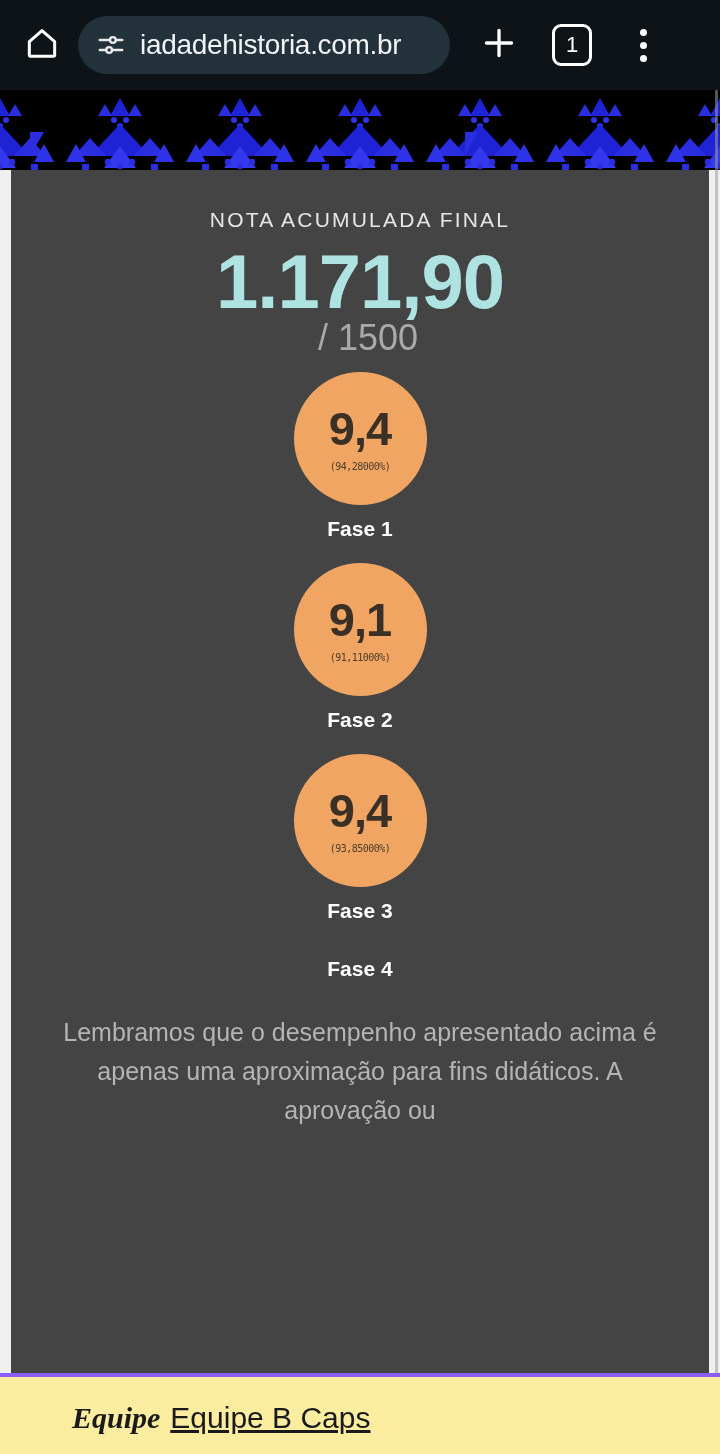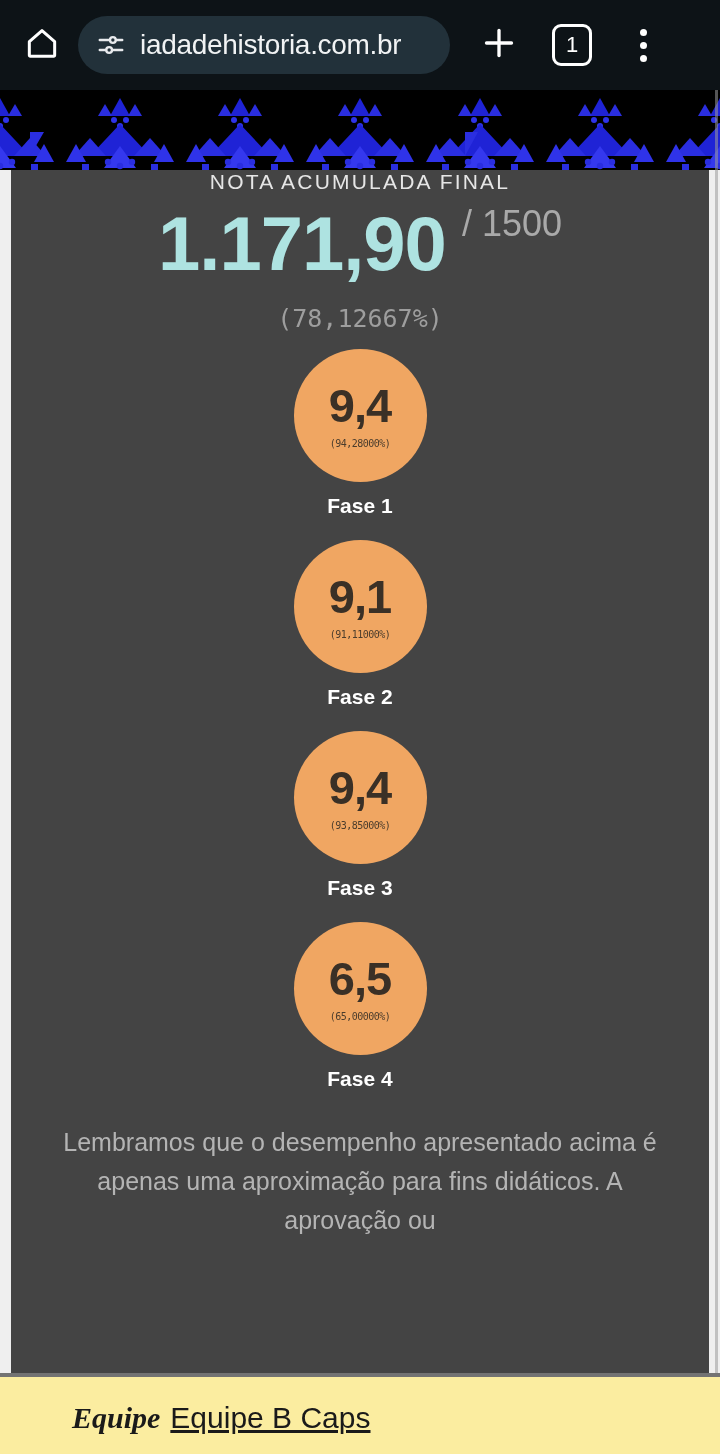--- a/index.html
+++ b/index.html
@@ -129,35 +129,37 @@
   }
   .sheet {
     position: relative;
     width: 698px;
     height: 1284px;
     background: #444444;
     overflow: hidden;
   }
 
   .content {
+    padding-top: 38px;
     text-align: center;
   }
 
   .label-final {
     color: #e6e6e6;
     font-size: 21px;
     letter-spacing: 2.2px;
     font-weight: 400;
   }
 
   .score-row {
     margin-top: 12px;
     display: flex;
-    align-items: flex-start;
+    align-items: center;
     justify-content: center;
+    flex-direction: column;
   }
   .score-main {
     color: #aee3e1;
     font-size: 76px;
     font-weight: 700;
     letter-spacing: -1px;
     line-height: 1;
   }
   .score-max {
     color: #a9a9a9;
@@ -233,21 +235,21 @@
   }
 
   
   .yellow-bar {
     position: absolute;
     left: 0;
     top: 1373px;
     width: 720px;
     height: 81px;
     background: #fbeda0;
-    border-top: 4px solid #737373;
+    border-top: 4px solid #8b5cf6;
     padding: 24px 0 0 72px;
     overflow: hidden;
   }
   .yb-line {
     display: flex;
     align-items: baseline;
     gap: 10px;
     white-space: nowrap;
   }
   .yb-key {
@@ -368,21 +370,20 @@
       <div class="sheet">
         <div class="content">
 
           <div class="label-final">NOTA ACUMULADA FINAL</div>
 
           <div class="score-row">
             <span class="score-main">1.171,90</span>
             <span class="score-max">/ 1500</span>
           </div>
 
-          <div class="score-pct">(78,12667%)</div>
 
 
           <div class="phases">
 
             <div class="phase">
               <div class="bubble">
                 <span class="bubble-score">9,4</span>
                 <span class="bubble-pct">(94,28000%)</span>
               </div>
               <div class="phase-label">Fase 1</div>
@@ -398,24 +399,20 @@
 
             <div class="phase">
               <div class="bubble">
                 <span class="bubble-score">9,4</span>
                 <span class="bubble-pct">(93,85000%)</span>
               </div>
               <div class="phase-label">Fase 3</div>
             </div>
 
             <div class="phase">
-              <div class="bubble">
-                <span class="bubble-score">6,5</span>
-                <span class="bubble-pct">(65,00000%)</span>
-              </div>
               <div class="phase-label">Fase 4</div>
             </div>
 
           </div>
 
           <div class="disclaimer">Lembramos que o desempenho apresentado acima é apenas uma aproximação para fins didáticos. A aprovação ou</div>
 
         </div>
       </div>
     </div>

